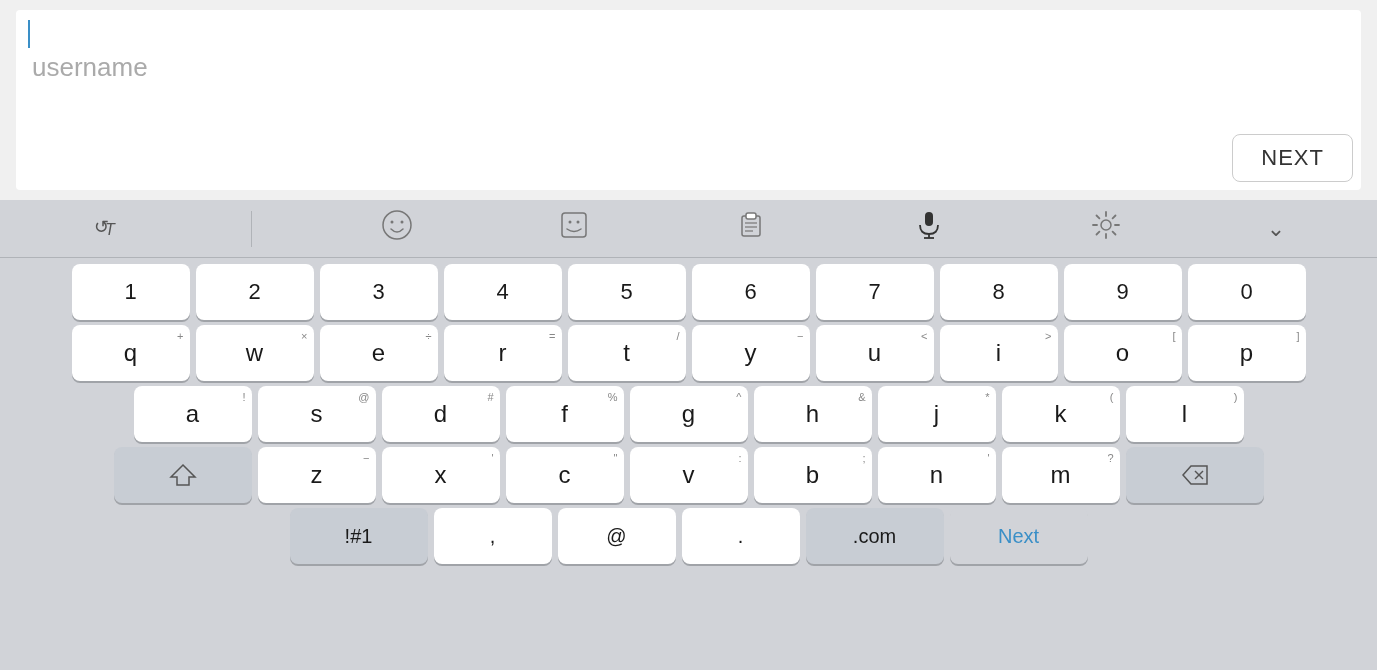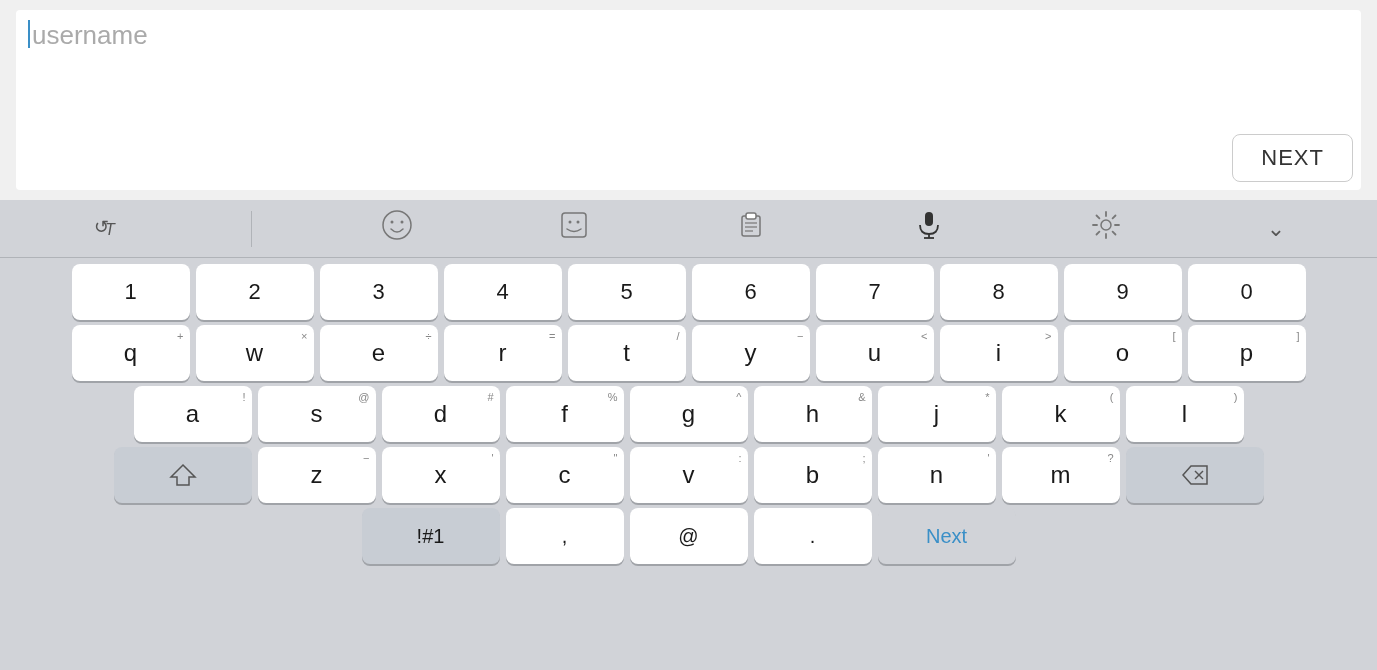--- a/index.html
+++ b/index.html
@@ -44,20 +44,21 @@
     @keyframes blink {
       0%, 100% { opacity: 1; }
       50% { opacity: 0; }
     }
 
     .placeholder-text {
       font-size: 26px;
       color: #aaaaaa;
       font-weight: 300;
       line-height: 1.2;
+      margin-top: 32px;
     }
 
     .next-btn {
       position: absolute;
       right: 24px;
       bottom: 18px;
       background: #ffffff;
       border: 1px solid #cccccc;
       border-radius: 8px;
       padding: 10px 28px;
@@ -362,16 +363,17 @@
         <line x1="22" y1="7" x2="14" y2="15" stroke="#555" stroke-width="1.5"></line>
       </svg>
     </button>
   </div>
 
   <div class="key-row bottom-row">
     <button class="key key-special">!#1</button>
     <button class="key key-comma">,</button>
     <button class="key key-at">@</button>
     <button class="key key-period">.</button>
+    <button class="key key-dotcom">.com</button>
     <button class="key key-next">Next</button>
   </div>
 
 </div>
 
 </body></html>

